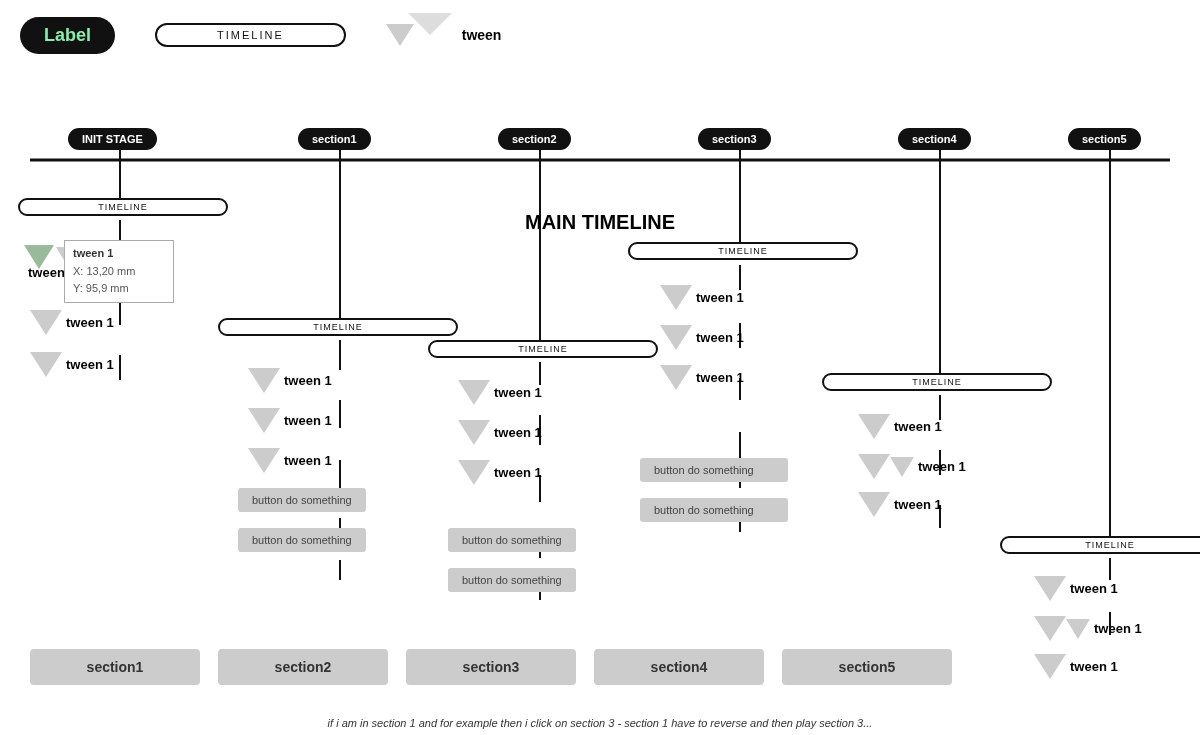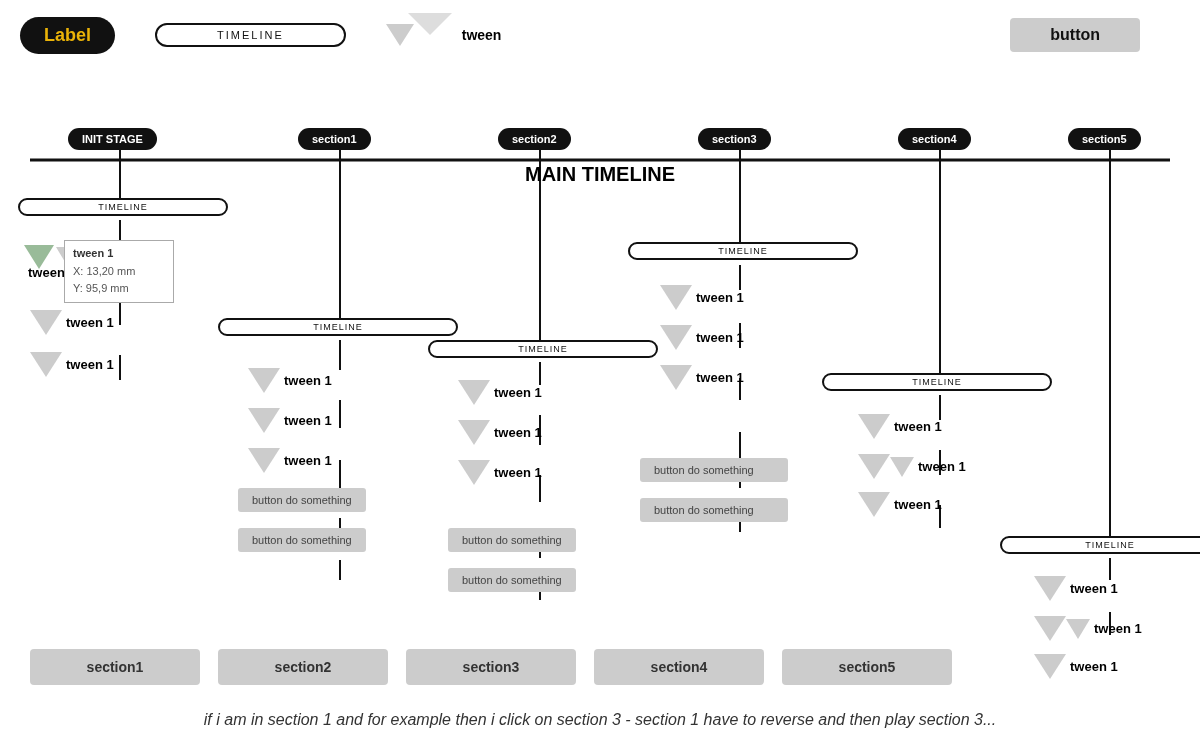--- a/index.html
+++ b/index.html
@@ -15,21 +15,21 @@
     
     .legend {
       display: flex;
       align-items: center;
       padding: 10px 20px;
       gap: 40px;
       height: 70px;
     }
     .legend-label {
       background: #111;
-      color: #eab308;
+      color: #86efac;
       font-weight: bold;
       font-size: 18px;
       padding: 8px 24px;
       border-radius: 20px;
     }
     .legend-timeline {
       border: 2px solid #111;
       border-radius: 20px;
       padding: 4px 60px;
       font-size: 11px;
@@ -83,20 +83,21 @@
       text-align: center;
     }
 
     
     .main-timeline-text {
       position: absolute;
       font-size: 20px;
       font-weight: bold;
       text-align: center;
       width: 100%;
+      margin-top: 48px;
     }
 
     
     .timeline-pill {
       position: absolute;
       border: 2px solid #111;
       border-radius: 20px;
       padding: 2px 16px;
       font-size: 9px;
       letter-spacing: 1px;
@@ -169,21 +170,21 @@
       border-radius: 4px;
       text-align: center;
       min-width: 160px;
     }
     .bottom-note {
       position: absolute;
       bottom: 6px;
       left: 0;
       width: 1200px;
       text-align: center;
-      font-size: 16px;
+      font-size: 11px;
       color: #333;
       font-style: italic;
     }
 
     
     .double-tri {
       display: flex;
       align-items: center;
       gap: 2px;
     }
@@ -201,21 +202,20 @@
 <div class="legend">
   <div class="legend-label">Label</div>
   <div class="legend-timeline">TIMELINE</div>
   <div class="legend-tween">
     <div class="double-tri">
       <div class="tri"></div>
       <div class="tri" style="border-top-color: transparent; border: 22px solid transparent; border-top: 22px solid #bbb; opacity:0.5; margin-left:-8px;"></div>
     </div>
     <span style="margin-left:4px;">tween</span>
   </div>
-  <div class="legend-button">button</div>
 </div>
 
 <div class="diagram">
 
   <svg class="diagram-svg">
 
     <line x1="30" y1="90" x2="1170" y2="90" stroke="#111" stroke-width="3"></line>
 
     <line x1="120" y1="75" x2="120" y2="90" stroke="#111" stroke-width="2"></line>
 

